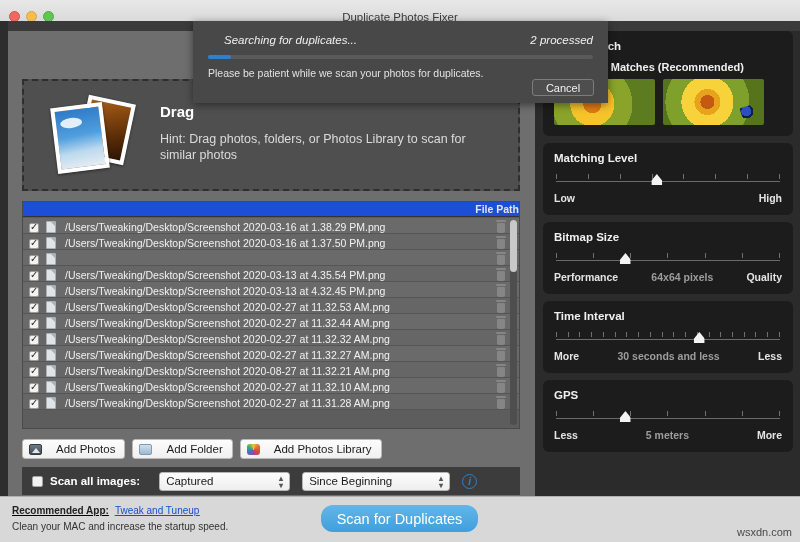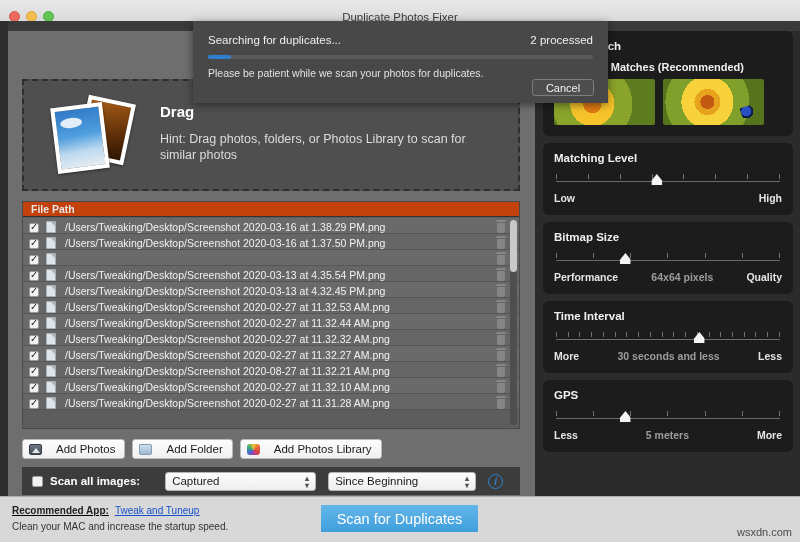--- a/index.html
+++ b/index.html
@@ -70,23 +70,24 @@
   #drop-texts{ position:absolute; left:136px; top:22px; width:330px; }
   #drop-title{ font-size:15px; font-weight:bold; color:#fff; }
   #drop-hint{ margin-top:11px; font-size:12.5px; color:#dcdcdc; line-height:16px; }
 
   
   #filelist{
     position:absolute; left:14px; top:170px; width:498px; height:228px;
     background:#5d5d5d; border:1px solid #4a4a4a;
   }
   #filelist-header{
-    height:15px; background:#c2410c;
+    height:15px; background:#1d4ed8;
     display:flex; align-items:center;
     border-bottom:1px solid #333;
+    justify-content:flex-end;
   }
   #filelist-header span{ font-size:10.5px; font-weight:bold; color:#e6e6e6; padding-left:8px; }
   #rows{ position:absolute; left:0; top:16px; right:0; bottom:0; overflow:hidden; }
   .row{
     display:flex; align-items:flex-end; height:16px;
     border-bottom:1px solid #555;
     background:#6a6a6a;
   }
   .row:nth-child(even){ background:#666; }
   .cb{
@@ -158,21 +159,21 @@
   .sel{
     height:19px; background:linear-gradient(#fdfdfd,#eeeeee);
     border:1px solid #b5b5b5; border-radius:3px;
     display:flex; align-items:center; padding:0 6px;
     font-size:11.5px; color:#1a1a1a; position:relative;
   }
   .sel .arrows{
     position:absolute; right:6px; top:2px; font-size:8px; line-height:7px; color:#555;
     display:flex; flex-direction:column;
   }
-  #sel-captured{ margin-left:25px; width:151px; }
+  #sel-captured{ margin-left:19px; width:131px; }
   #sel-since{ margin-left:12px; width:148px; }
   #info-icon{
     margin-left:12px; width:15px;height:15px;border-radius:50%;
     border:1.6px solid #2f7fd0; color:#2f7fd0; font-size:10px; font-weight:bold;
     display:flex;align-items:center;justify-content:center; font-style:italic;
   }
   #cursor{
     position:absolute; left:286px; top:474px; width:0;height:0;
     border-left:7px solid #fff; border-bottom:10px solid transparent;
     transform:rotate(-18deg);
@@ -220,31 +221,31 @@
     background:#d8d8d8; border-top:1px solid #b0b0b0;
   }
   #rec{ position:absolute; left:12px; top:8px; }
   #rec-line{ display:flex; align-items:baseline; gap:6px;text-decoration:underline; }
   #rec-label{ font-size:10px; font-weight:bold; color:#222; }
   #rec-link{ font-size:10px; color:#1550c8; text-decoration:underline; }
   #rec-sub{ font-size:10px; color:#333; margin-top:5px; }
   #scanbtn{
     position:absolute; left:321px; top:8px; width:157px; height:27px;
     background:linear-gradient(#63b6e8,#3f9fdc);
-    border-radius:0; color:#fff; font-size:14.5px;
+    border-radius:12px; color:#fff; font-size:14.5px;
     display:flex; align-items:center; justify-content:center;
   }
   #watermark{ position:absolute; right:8px; bottom:4px; font-size:11px; color:#4a4a4a; }
 
   
   #modal{
     position:absolute; left:193px; top:21px; width:415px; height:82px;
     background:#484848; box-shadow:0 2px 8px rgba(0,0,0,.45);
   }
-  #modal-top{ display:flex; justify-content:space-between; padding:13px 15px 0 15px; }
+  #modal-top{ display:flex; justify-content:space-between; padding:13px 15px 0 31px;font-style:italic; }
   #modal-title{ font-size:11.5px; color:#f0f0f0; }
   #modal-count{ font-size:11.5px; color:#f0f0f0; }
   #progress{
     margin:9px 15px 0 15px; height:4px; background:#5a5a5a; border-radius:2px; position:relative;
   }
   #progress-fill{ position:absolute; left:0; top:0; height:4px; width:23px; background:#2f7fd0; border-radius:2px; }
   #modal-sub{ margin:8px 15px 0 15px; font-size:10.5px; color:#e2e2e2; }
   #cancel{
     position:absolute; right:14px; bottom:7px; width:62px; height:17px;
     background:#4e4e4e; border:1px solid #7c7c7c; border-radius:3px;

